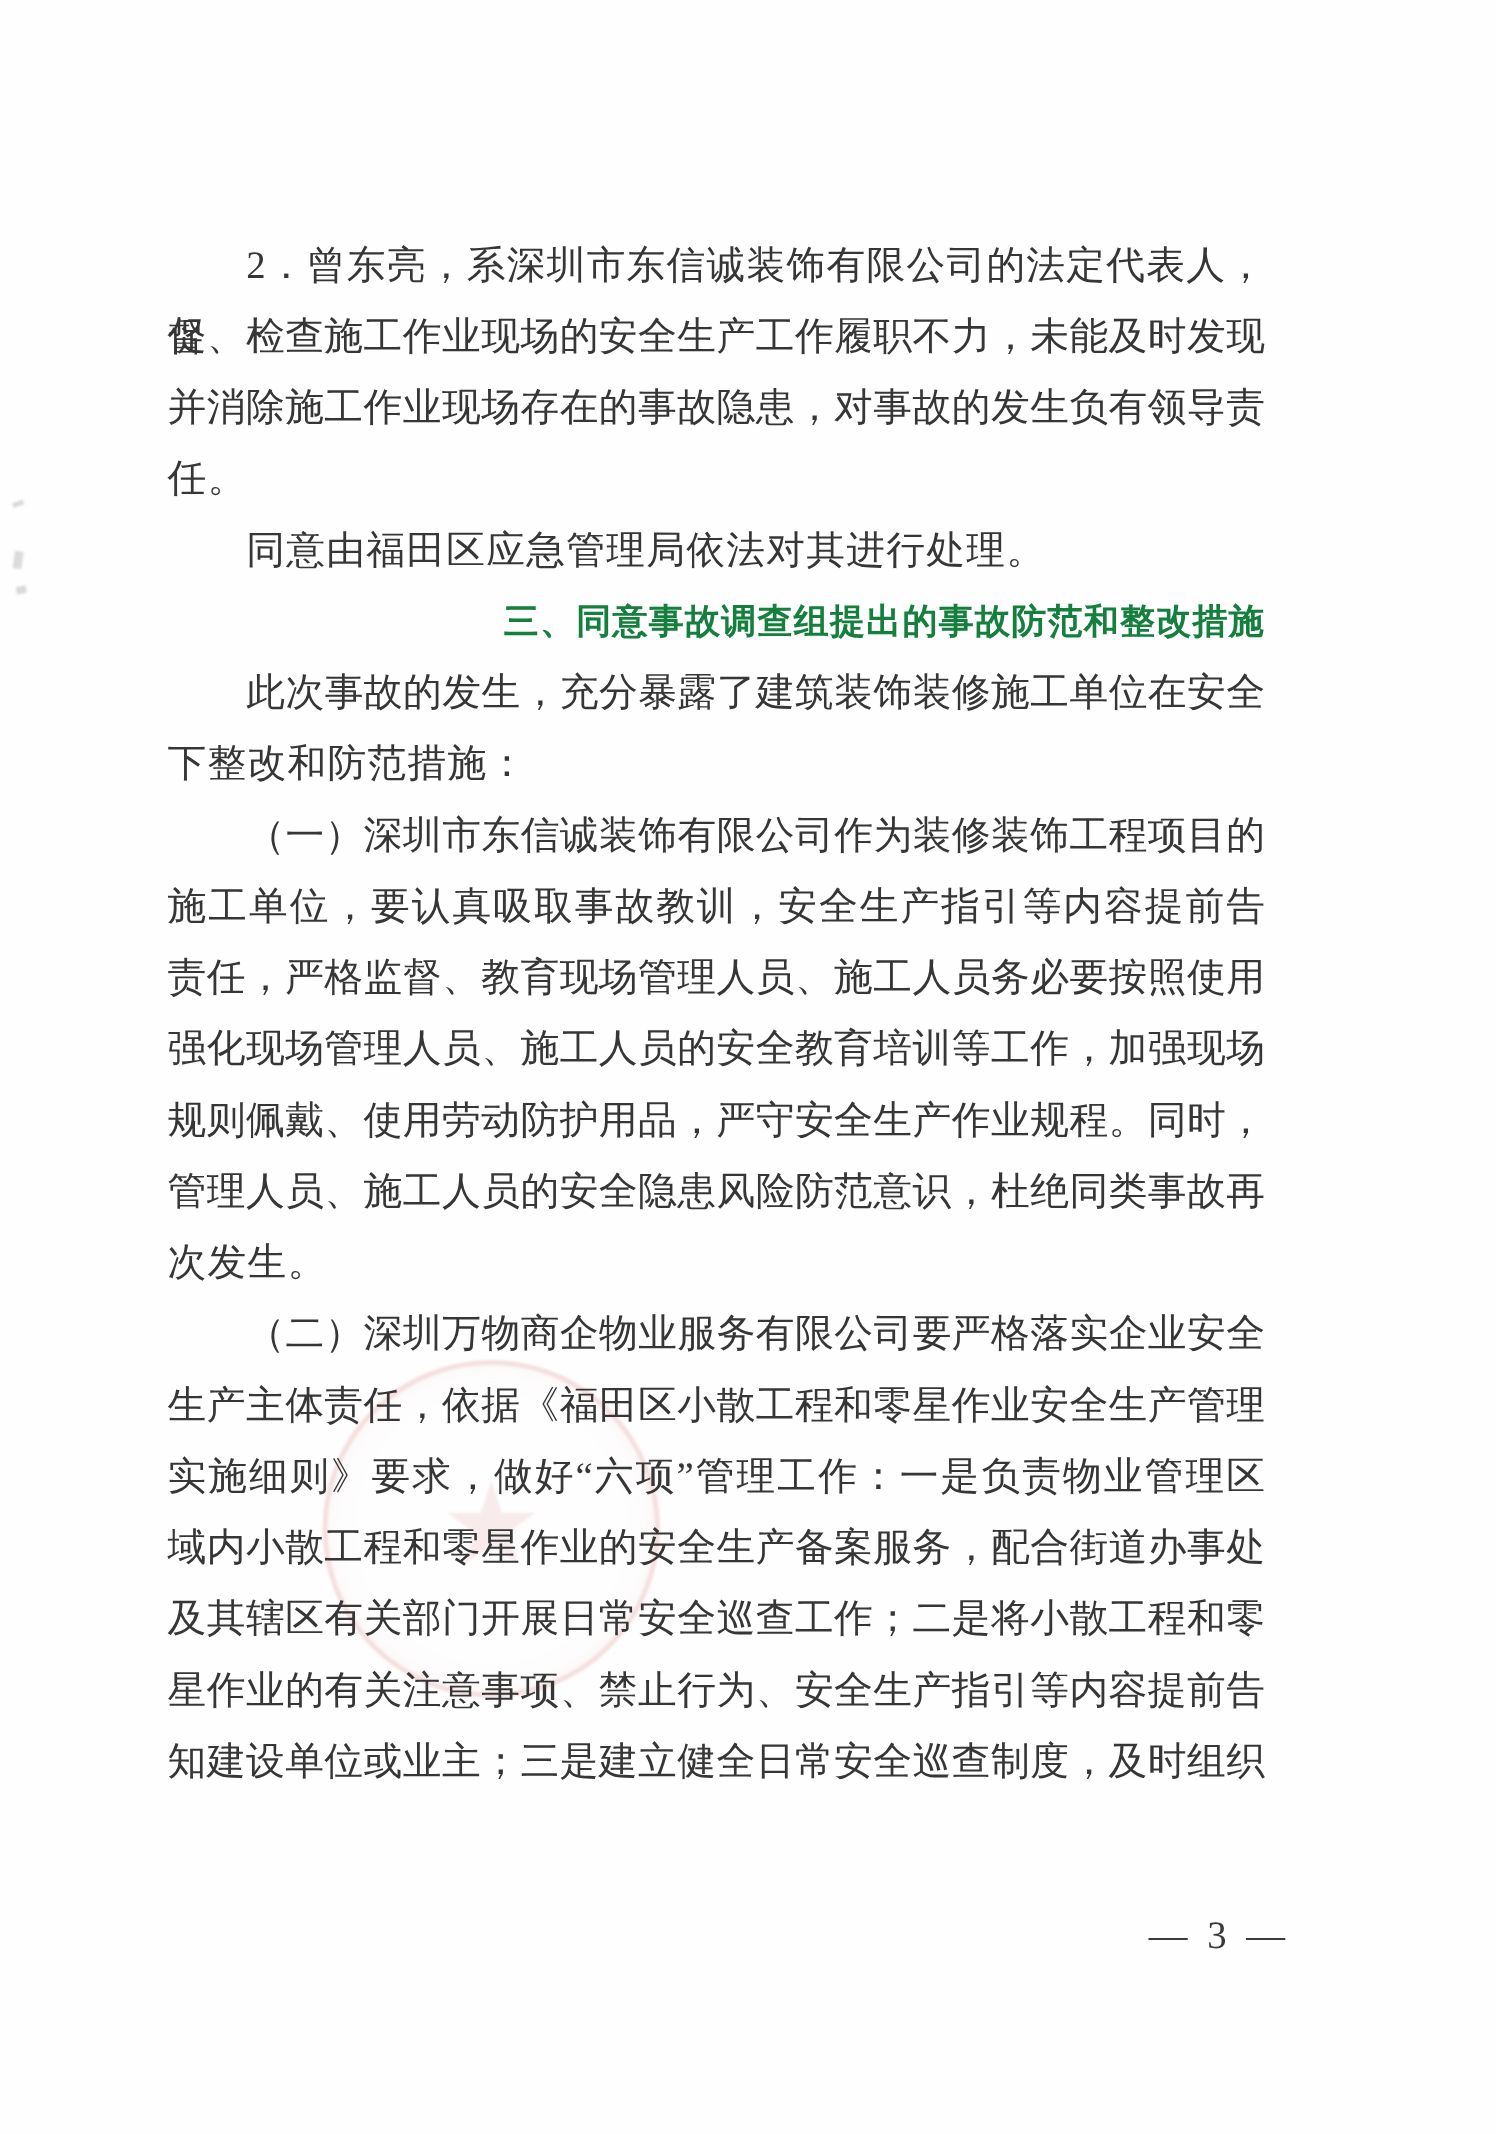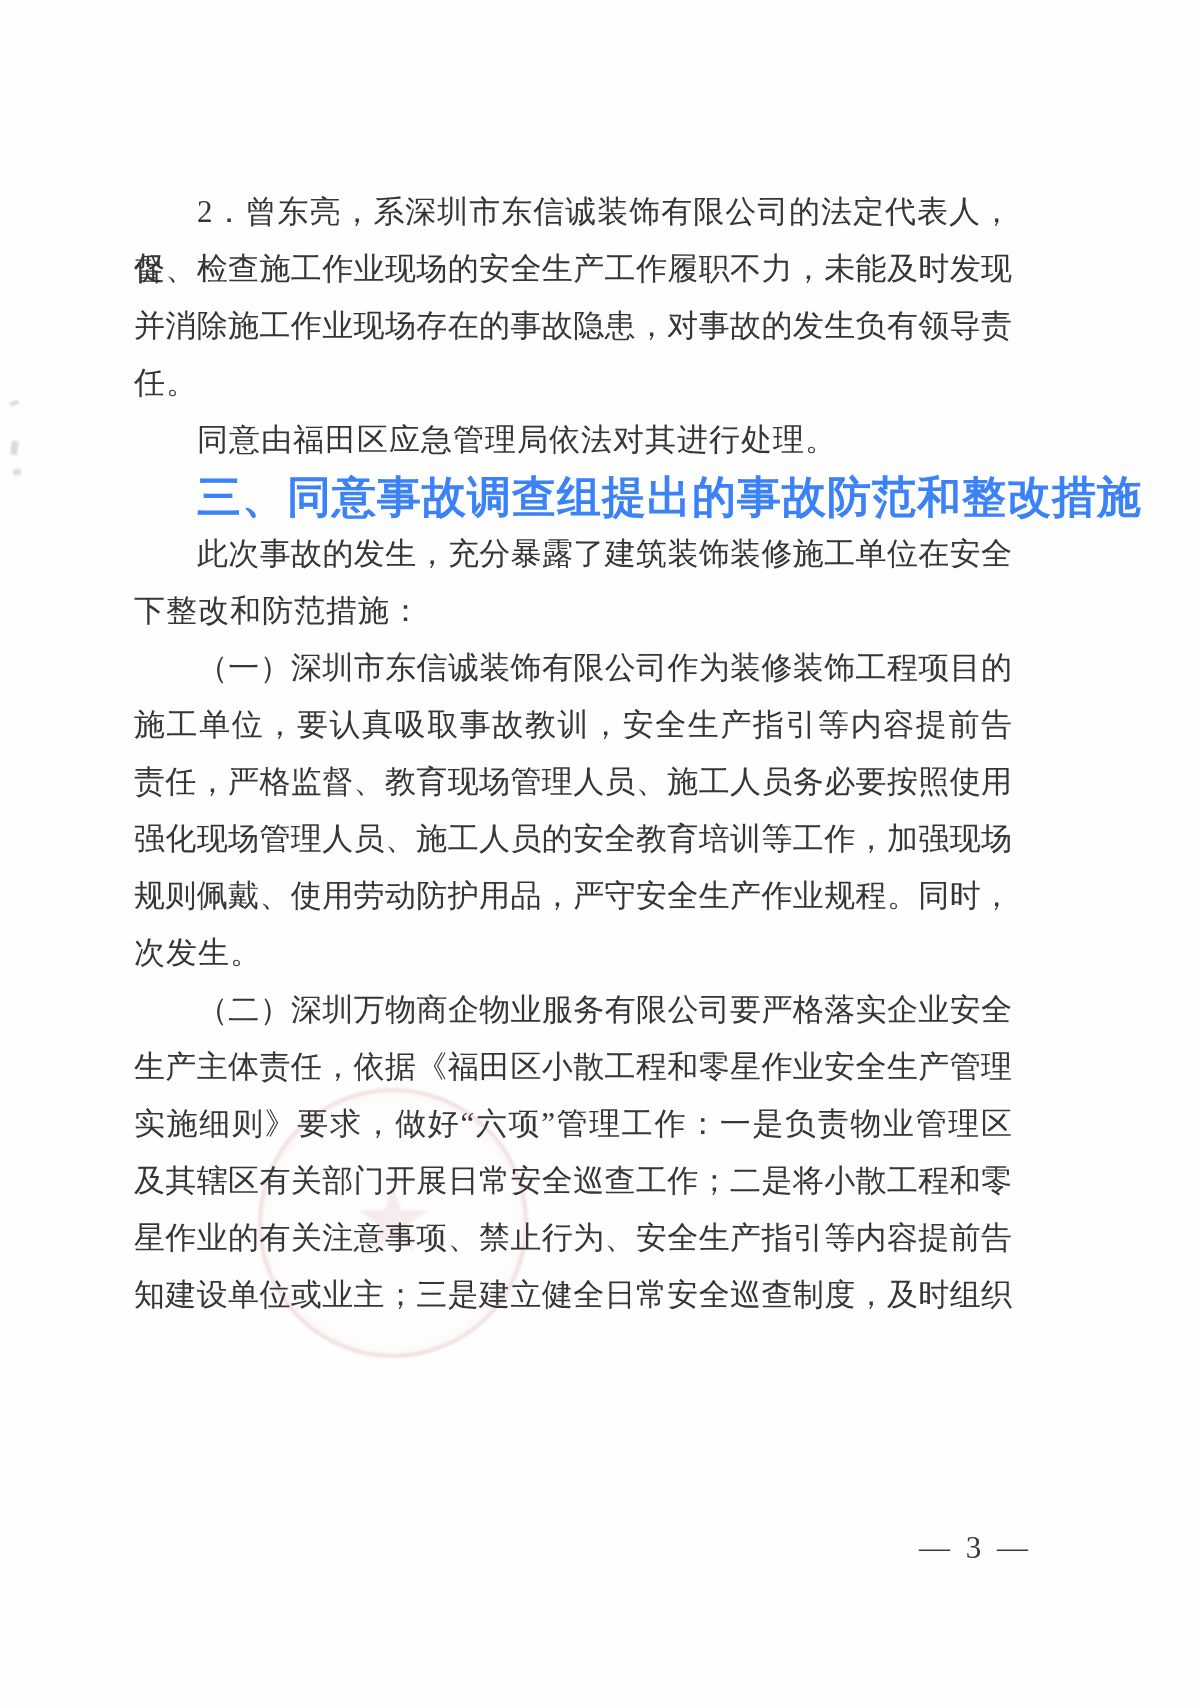--- a/index.html
+++ b/index.html
@@ -34,22 +34,22 @@
     text-align: justify;
     text-align-last: justify;
     letter-spacing: 0;
   }
   .line.indent {
     text-indent: 63px;
   }
   .line.heading {
     font-family: "Liberation Sans", sans-serif;
     font-weight: 700;
-    font-size: 44px;
-    color: #3b82f6;
+    font-size: 28px;
+    color: #15803d;
     letter-spacing: 1px;
     text-align: right;
   }
   .page-number {
     position: absolute;
     top: 1530px;
     right: 165px;
     font-size: 31px;
     color: #3a3a3a;
     letter-spacing: 4px;
@@ -100,24 +100,26 @@
       <div class="line">任。</div>
       <div class="line indent">同意由福田区应急管理局依法对其进行处理。</div>
       <div class="line indent heading">三、同意事故调查组提出的事故防范和整改措施</div>
       <div class="line indent justify">此次事故的发生，充分暴露了建筑装饰装修施工单位在安全</div>
       <div class="line">下整改和防范措施：</div>
       <div class="line indent justify">（一）深圳市东信诚装饰有限公司作为装修装饰工程项目的</div>
       <div class="line justify">施工单位，要认真吸取事故教训，安全生产指引等内容提前告</div>
       <div class="line justify">责任，严格监督、教育现场管理人员、施工人员务必要按照使用</div>
       <div class="line justify">强化现场管理人员、施工人员的安全教育培训等工作，加强现场</div>
       <div class="line justify">规则佩戴、使用劳动防护用品，严守安全生产作业规程。同时，</div>
+      <div class="line justify">管理人员、施工人员的安全隐患风险防范意识，杜绝同类事故再</div>
       <div class="line">次发生。</div>
       <div class="line indent justify">（二）深圳万物商企物业服务有限公司要严格落实企业安全</div>
       <div class="line justify">生产主体责任，依据《福田区小散工程和零星作业安全生产管理</div>
       <div class="line justify">实施细则》要求，做好“六项”管理工作：一是负责物业管理区</div>
+      <div class="line justify">域内小散工程和零星作业的安全生产备案服务，配合街道办事处</div>
       <div class="line justify">及其辖区有关部门开展日常安全巡查工作；二是将小散工程和零</div>
       <div class="line justify">星作业的有关注意事项、禁止行为、安全生产指引等内容提前告</div>
       <div class="line justify">知建设单位或业主；三是建立健全日常安全巡查制度，及时组织</div>
     </div>
 
   <div class="page-number">— 3 —</div>
 
   <div class="artifact a1"></div>
   <div class="artifact a2"></div>
   <div class="artifact a3"></div>

